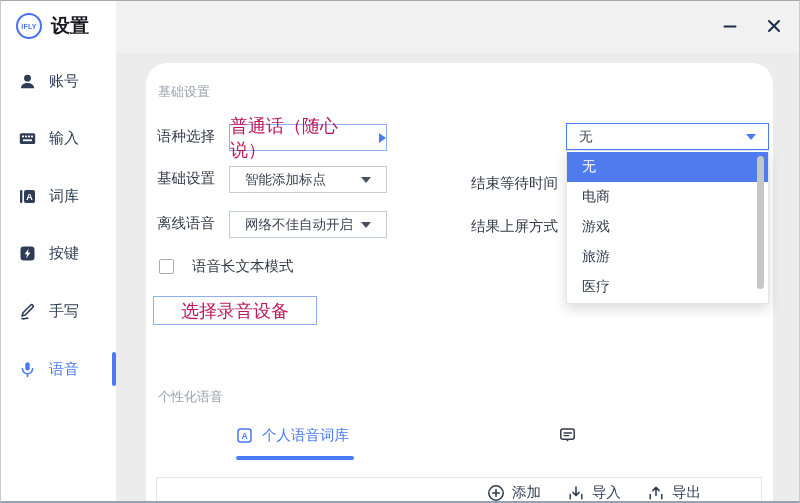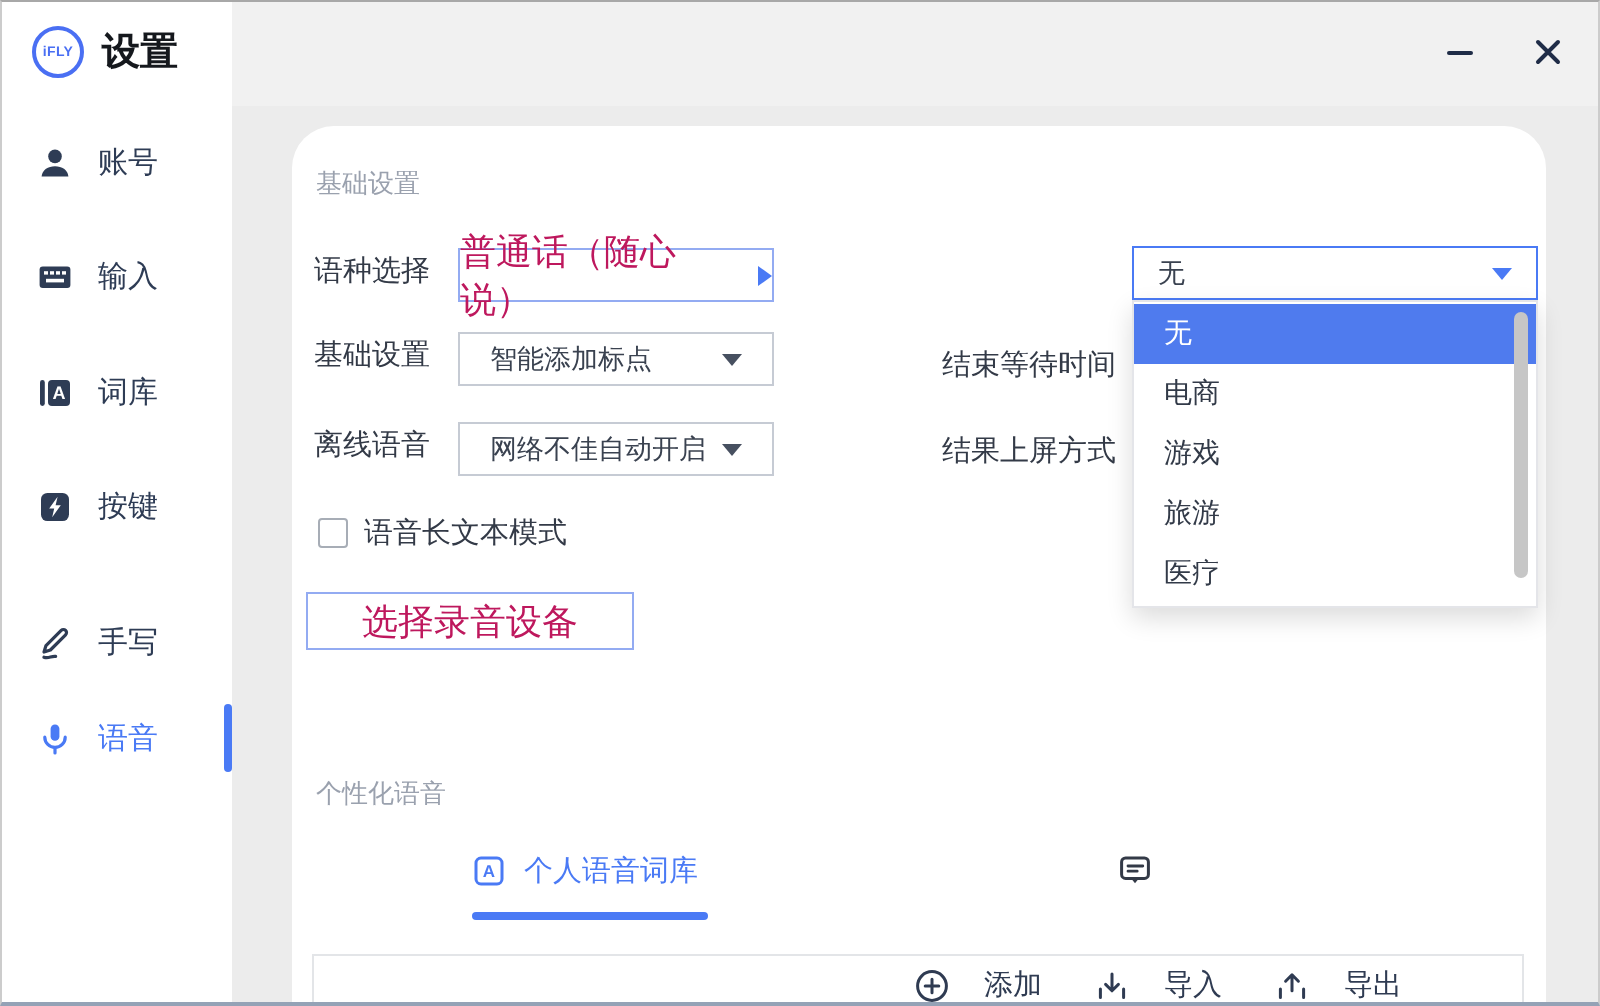--- a/index.html
+++ b/index.html
@@ -30,35 +30,35 @@
   .form-label{position:absolute;font-size:14.5px;color:#333a47;line-height:20px;font-family:Liberation Mono, monospace;}
   .ctrl{position:absolute;border:1px solid #c6cbd4;background:#fff;display:flex;align-items:center;cursor:pointer;font-size:13.5px;color:#3a4250;}
   .caret-down{width:0;height:0;border-left:5px solid transparent;border-right:5px solid transparent;border-top:6px solid #475060;flex:none;}
   .caret-blue{border-top-color:#4a7af5;}
   .play-tri{width:0;height:0;border-top:5px solid transparent;border-bottom:5px solid transparent;border-left:7px solid #4a7af5;flex:none;}
   .btn-blue{border:1px solid #93abf2;color:#be185d;justify-content:center;font-size:18px;}
   .select{justify-content:space-between;padding:0 15px;}
   
   .check-row{position:absolute;left:13px;top:194px;display:flex;align-items:center;cursor:pointer;}
   .checkbox{width:15px;height:15px;border:1px solid #a7adb6;border-radius:2px;background:#fff;}
-  .check-label{margin-left:8px;font-size:14.5px;color:#333a47;}
+  .check-label{margin-left:18px;font-size:14.5px;color:#333a47;}
   
   .dd-list{position:absolute;left:420px;top:87px;width:203px;background:#fff;border:1px solid #e4e5e9;
     box-shadow:0 5px 12px rgba(0,0,0,.14);z-index:6;padding:1px 0;}
   .opt{height:30px;display:flex;align-items:center;padding-left:15px;font-size:14px;color:#323a48;cursor:pointer;}
   .opt.selected{background:#4f7bee;color:#ffffff;}
   .dd-thumb{position:absolute;right:4px;top:5px;width:7px;height:133px;background:#c6c6c6;border-radius:4px;cursor:pointer;}
   
   .tab{position:absolute;top:46px;height:30px;display:flex;align-items:center;gap:9px;font-size:14.5px;cursor:pointer;}
   .tab.active{color:#4a7af5;}
   .tab.inactive{color:#333a47;}
   .tab-underline{position:absolute;left:90px;top:82px;width:118px;height:4px;background:#4a7af5;border-radius:2px;}
   .inner-box{position:absolute;left:10px;top:103px;width:606px;height:60px;border:1px solid #e3e5e8;background:#fff;}
   .toolbar{position:absolute;right:60px;top:5px;display:flex;gap:26px;}
-  .tool-btn{display:flex;align-items:center;gap:17px;font-size:14.5px;color:#2f3b52;cursor:pointer;}
+  .tool-btn{display:flex;align-items:center;gap:7px;font-size:14.5px;color:#2f3b52;cursor:pointer;}
 </style>
 </head>
 <body>
 
 <div class="window">
   <div class="topstrip"></div>
 
   <div class="winctrls">
     <div class="wbtn">
       <svg width="16" height="16" viewBox="0 0 16 16">
@@ -106,21 +106,21 @@
       </svg>
       <span>词库</span>
     </div>
     <div class="nav-item" style="top:232px">
       <svg width="17" height="17" viewBox="0 0 17 17" fill="currentColor">
         <rect x="1.5" y="1.5" width="14" height="14" rx="3.2"></rect>
         <path fill="#ffffff" d="M9.8 3.4 5.6 9.3h2.5l-1 4.3 4.3-6H8.8z"></path>
       </svg>
       <span>按键</span>
     </div>
-    <div class="nav-item" style="top:300px">
+    <div class="nav-item" style="top:290px">
       <svg width="17" height="17" viewBox="0 0 17 17" fill="none" stroke="currentColor" stroke-width="1.6" stroke-linecap="round" stroke-linejoin="round">
         <path d="M3 13l1-3.2L11.6 2.2a1.45 1.45 0 0 1 2.2 2.2L6.2 12z"></path>
         <path d="M3 15.6c2.3 1 3.6-.8 5.8-.4"></path>
       </svg>
       <span>手写</span>
     </div>
     <div class="nav-item active" style="top:348px">
       <svg width="17" height="17" viewBox="0 0 17 17">
         <rect x="6.3" y="1.2" width="4.4" height="8.2" rx="2.2" fill="currentColor"></rect>
         <path d="M3.4 7.6a5.1 5.1 0 0 0 10.2 0" fill="none" stroke="currentColor" stroke-width="1.6" stroke-linecap="round"></path>

